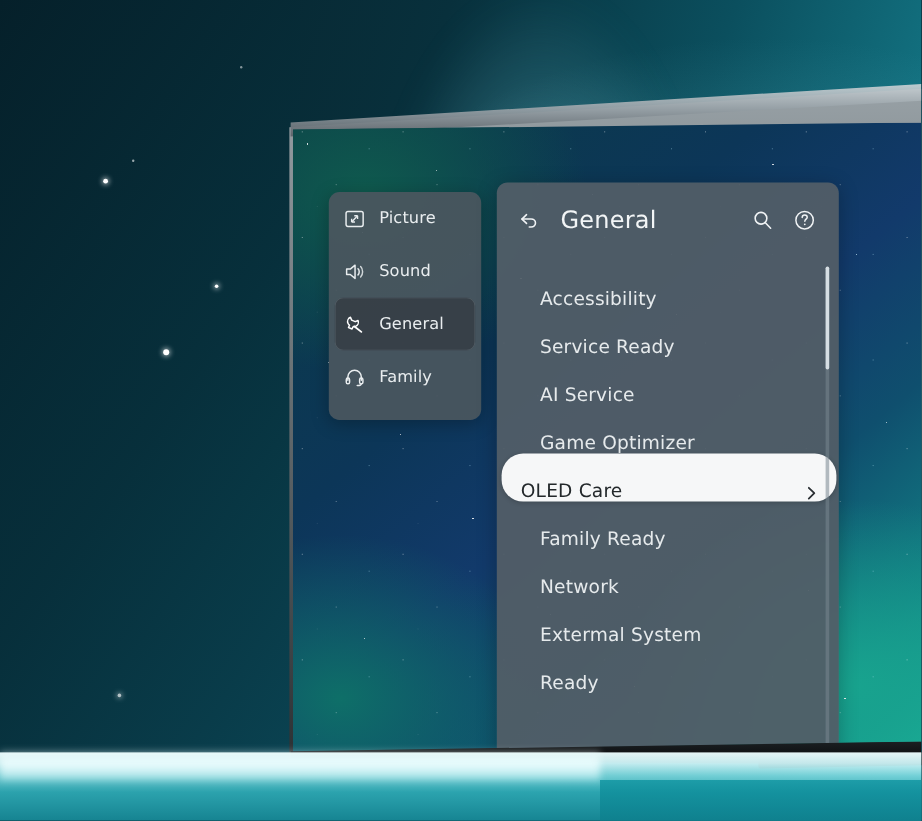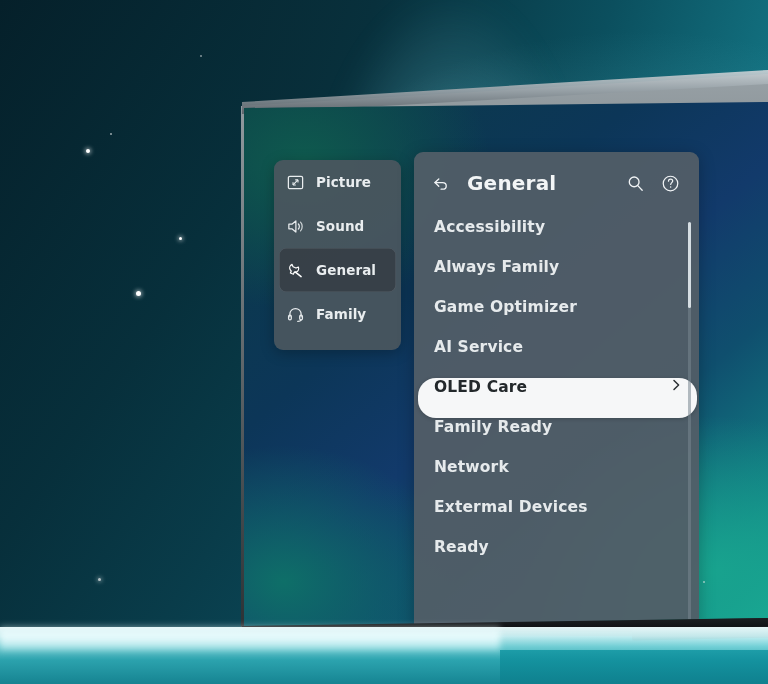--- a/index.html
+++ b/index.html
@@ -55,21 +55,21 @@
     position: absolute;
     background: #ffffff;
     border-radius: 50%;
     box-shadow: 0 0 4px 1px rgba(255,255,255,0.6);
   }
 
   
   #tv {
     position: absolute;
     left: 240px; top: 62px;
-    width: 528px; height: 575px; font-weight: bold;
+    width: 528px; height: 575px;
   }
   .tv-bezel {
     position: absolute; inset: 0;
     background: linear-gradient(180deg, #9aa3a8 0%, #6d7579 40%, #2b3033 100%);
     clip-path: polygon(1px 44px, 528px 12px, 528px 575px, 1px 572px);
   }
   .tv-topedge {
     position: absolute; left: 0; top: 0; width: 528px; height: 52px;
     background: linear-gradient(180deg, rgba(225,232,235,0.9) 0%, rgba(150,160,166,0.95) 55%, rgba(90,98,104,0.95) 100%);
     clip-path: polygon(2px 40px, 528px 8px, 528px 22px, 2px 52px);
@@ -181,23 +181,23 @@
     color: #f2f5f6;
     font-size: 20px;
     letter-spacing: 0.2px;
     flex: 1;
   }
   .head-ico { width: 21px; height: 21px; flex:0 0 21px; margin-left: 14px; }
 
   .menu { position: relative; padding-top: 4px; }
   .menu-item {
     position: relative;
-    display: flex; align-items: flex-start;
+    display: flex; align-items: flex-end;
     height: 40px;
-    padding: 0 14px 0 20px;
+    padding: 0 14px 0 36px;
     color: #e6eaec;
     font-size: 15.5px;
     letter-spacing: 0.15px;
   }
   .menu-item.active {
     background: #f6f7f8;
     color: #23282b;
     border-radius: 18px;
     margin: 0 2px 0 4px;
     padding-left: 16px;
@@ -302,42 +302,42 @@
             <path d="M8.9 8.6 C8.9 7.3 9.8 6.4 11.1 6.4 C12.4 6.4 13.3 7.2 13.3 8.4 C13.3 10.0 11.2 10.2 11.2 12.0" stroke-linecap="round" fill="none"></path>
             <circle cx="11.15" cy="14.6" r="0.78" fill="#f0f3f5" stroke="none"></circle>
           </svg>
         </div>
 
         <div class="menu">
           <div class="menu-item">
             <span>Accessibility</span>
           </div>
           <div class="menu-item">
-            <span>Always Family</span>
+            <span>Service Ready</span>
+          </div>
+          <div class="menu-item">
+            <span>AI Service</span>
           </div>
           <div class="menu-item">
             <span>Game Optimizer</span>
-          </div>
-          <div class="menu-item">
-            <span>AI Service</span>
           </div>
           <div class="menu-item active">
             <span>OLED Care</span>
             <svg class="chev" viewBox="0 0 14 14" fill="none" stroke="#2a2f33" stroke-width="1.5" stroke-linecap="round" stroke-linejoin="round">
               <path d="M5 2.5 L9.6 7 L5 11.5"></path>
             </svg>
           </div>
           <div class="menu-item">
             <span>Family Ready</span>
           </div>
           <div class="menu-item">
             <span>Network</span>
           </div>
           <div class="menu-item">
-            <span>Extermal Devices</span>
+            <span>Extermal System</span>
           </div>
           <div class="menu-item">
             <span>Ready</span>
           </div>
         </div>
 
         <div id="scrollbar">
           <div id="scrollthumb"></div>
         </div>
       </div>

